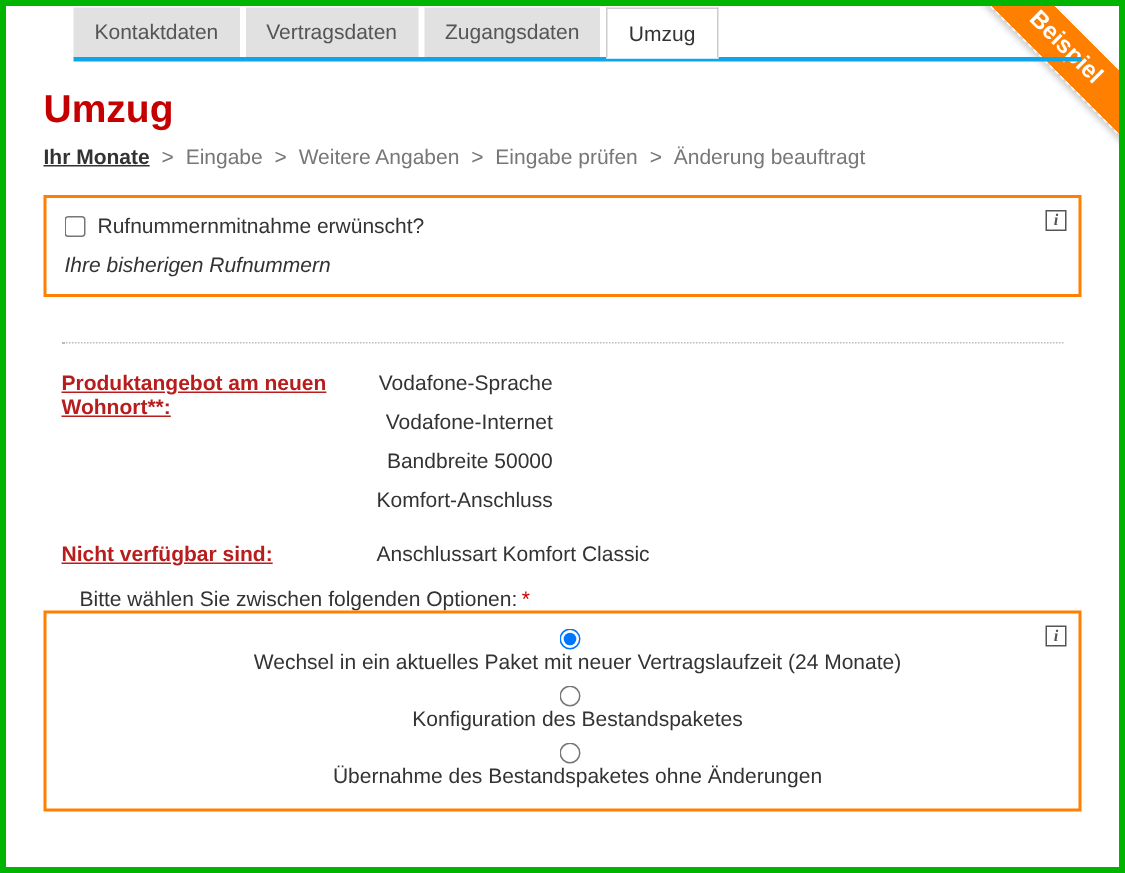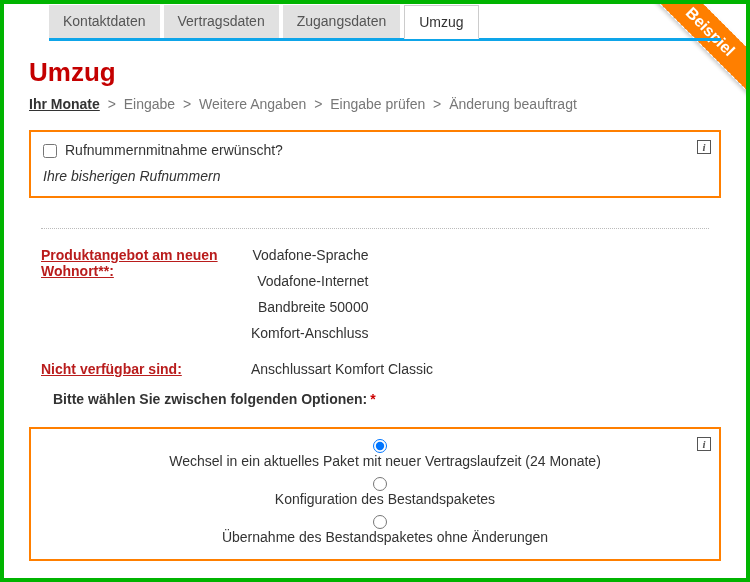--- a/index.html
+++ b/index.html
@@ -25,21 +25,21 @@
     .checkbox-row input[type=checkbox] { margin-right:8px; width:14px; height:14px; }
     .info-wrap { position:absolute; right:8px; top:8px; }
     .info-icon { width:14px; height:14px; border:1px solid #555; color:#555; font-family:"Times New Roman", serif; font-style:italic; font-weight:bold; font-size:11px; text-align:center; line-height:12px; cursor:pointer; }
     .sub-label { margin-top:10px; color:#333;font-style:italic; }
     .prod-section { padding:0 12px; }
     .prod-section hr { border:none; border-top:1px dotted #bbb; margin-bottom:18px; }
     .kv-row { display:flex; margin-bottom:10px; }
     .kv-key { width:210px; font-weight:bold; color:#b91c1c; flex-shrink:0;text-decoration:underline; }
     .kv-val { color:#333;text-align:right; }
     .val-col div { margin-bottom:10px; }
-    .opts-heading { font-weight:bold; margin-top:14px; margin-bottom:20px;padding-left:12px; }
+    .opts-heading { font-weight:normal; margin-top:14px; margin-bottom:0;padding-left:12px; }
     .req { color:#c00; padding-left:3px; }
     .options-box { border:2px solid #ff7f00; padding:10px 12px 6px 32px; position:relative; }
     .radio-row { margin-bottom:8px; display:flex; align-items:center;flex-direction:column; }
     .radio-row input[type=radio] { margin-right:10px; width:14px; height:14px; }
   </style>
 </head>
 <body>
 
 <div class="outer">
   <div class="ribbon">Beispiel</div>

